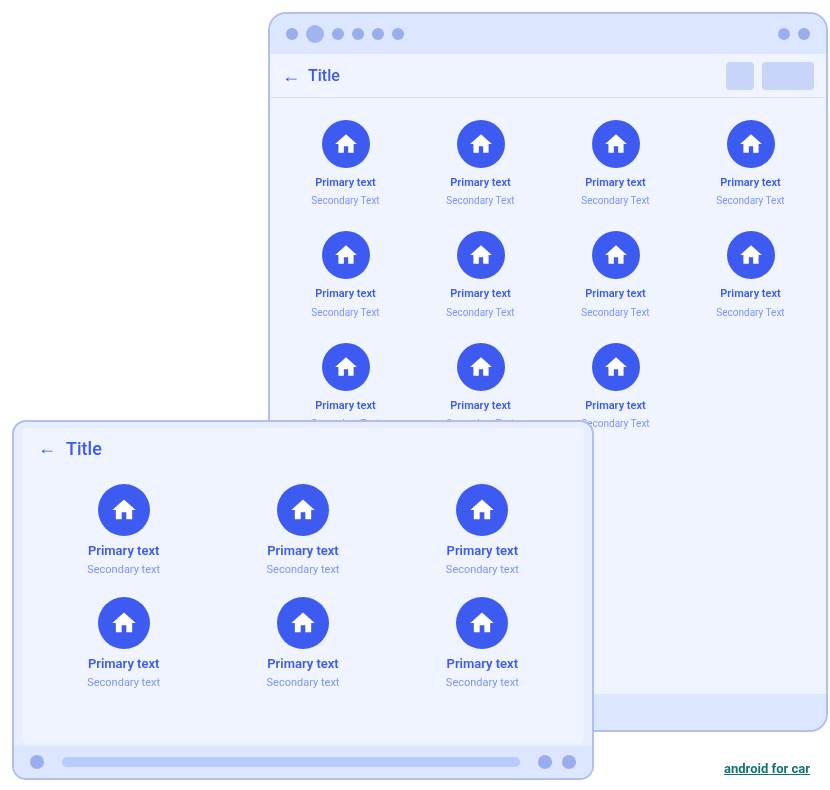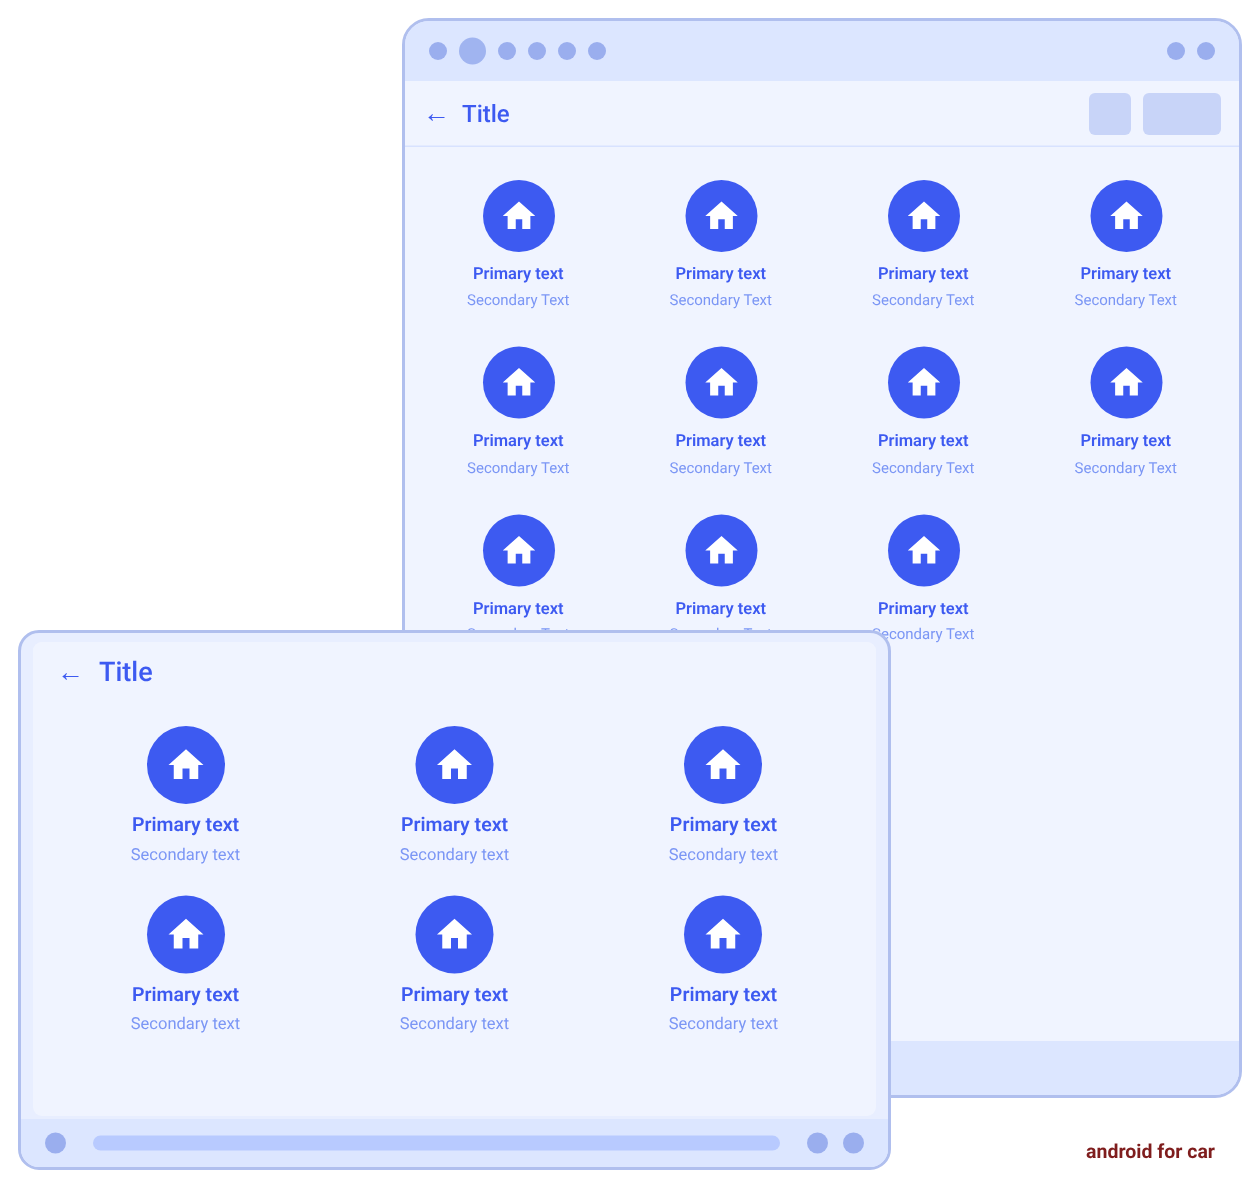--- a/index.html
+++ b/index.html
@@ -284,21 +284,22 @@
       bottom: 14px;
       right: 20px;
       font-size: 13px;
       color: #8899cc;
       font-style: italic;
     }
 
     .android-label span {
       font-weight: 700;
       font-style: normal;
-      color: #7f1d1d;
+      color: #0f766e;
+      text-decoration: underline;
     }
   </style>
 </head>
 <body>
 
 <div class="phone-frame">
 
   <div class="phone-status-bar">
     <div class="phone-dot"></div>
     <div class="phone-dot large"></div>

